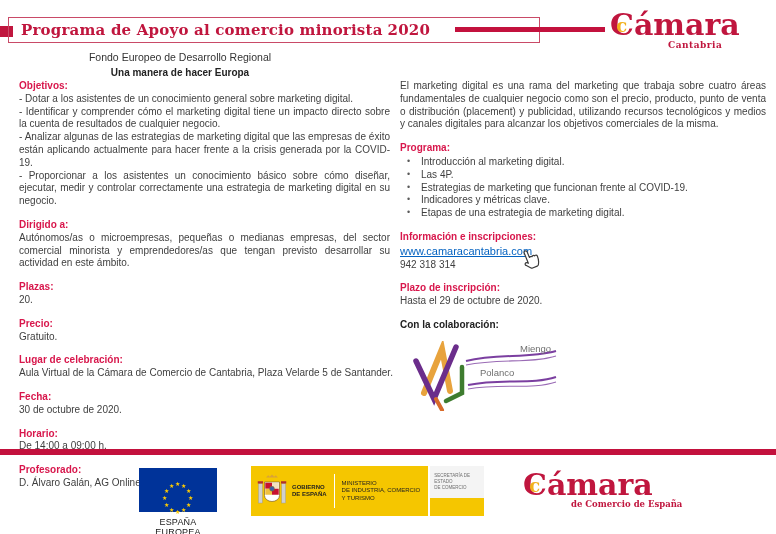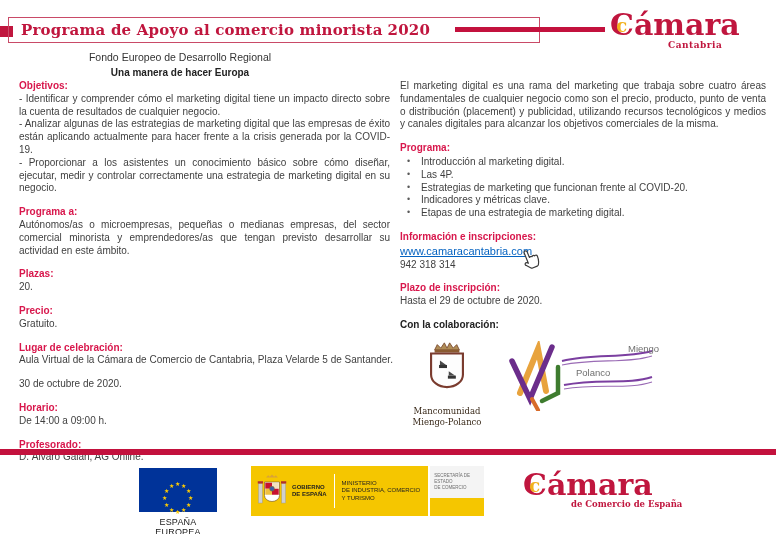--- a/index.html
+++ b/index.html
@@ -46,21 +46,21 @@
   .hand-icon{position:absolute;left:118px;top:3px;width:26px;height:26px;transform:rotate(-22deg);}
   .phone{font-size:10px;color:#3f3f3f;}
 
   .logos-row{display:flex;align-items:flex-start;margin-top:9px;margin-left:8px;gap:18px;}
   .crest-wrap{width:78px;text-align:center;}
   .crest-caption{font-family:"DejaVu Serif","Liberation Serif",serif;font-size:8.5px;color:#3a2a1a;
                  margin-top:6px;line-height:1.3;}
   .crest-caption span{display:block;}
   .adl-wrap{position:relative;width:150px;height:70px;}
   .adl-wrap .mp{position:absolute;font-size:9.5px;color:#6f6f6f;}
-  .adl-wrap .mp1{left:84px;top:2px;padding-left:40px;}
+  .adl-wrap .mp1{left:72px;top:2px;padding-left:40px;}
   .adl-wrap .mp2{left:72px;top:26px;}
 
   
   .separator{position:absolute;left:0;top:449px;width:776px;height:6px;background:#c3113d;}
 
   .eu-block{position:absolute;left:136px;top:468px;width:84px;}
   .eu-flag{position:relative;width:78px;height:44px;background:#003399;margin:0 auto;}
   .eu-star{position:absolute;width:6px;height:6px;}
   .eu-star::before{content:"★";color:#ffcc00;font-size:6px;line-height:6px;}
   .eu-label{font-size:9px;color:#1a1a1a;text-align:center;margin-top:5px;letter-spacing:.2px;}
@@ -102,41 +102,43 @@
   </div>
 
   <div class="subtitles">
     <div class="subtitle1">Fondo Europeo de Desarrollo Regional</div>
     <div class="subtitle2">Una manera de hacer Europa</div>
   </div>
 
   <section class="col left">
     <div class="sec">
       <h3 class="sec-h">Objetivos:</h3>
+      <p>- Dotar a los asistentes de un conocimiento general sobre marketing digital.</p>
       <p>- Identificar y comprender cómo el marketing digital tiene un impacto directo sobre la cuenta de resultados de cualquier negocio.</p>
       <p>- Analizar algunas de las estrategias de marketing digital que las empresas de éxito están aplicando actualmente para hacer frente a la crisis generada por la COVID-19.</p>
       <p>- Proporcionar a los asistentes un conocimiento básico sobre cómo diseñar, ejecutar, medir y controlar correctamente una estrategia de marketing digital en su negocio.</p>
     </div>
     <div class="sec">
-      <h3 class="sec-h">Programa a:</h3>
+      <h3 class="sec-h">Dirigido a:</h3>
       <p>Autónomos/as o microempresas, pequeñas o medianas empresas, del sector comercial minorista y emprendedores/as que tengan previsto desarrollar su actividad en este ámbito.</p>
     </div>
     <div class="sec">
       <h3 class="sec-h">Plazas:</h3>
       <p>20.</p>
     </div>
     <div class="sec">
       <h3 class="sec-h">Precio:</h3>
       <p>Gratuito.</p>
     </div>
     <div class="sec">
       <h3 class="sec-h">Lugar de celebración:</h3>
       <p class="nowrap">Aula Virtual de la Cámara de Comercio de Cantabria, Plaza Velarde 5 de Santander.</p>
     </div>
     <div class="sec">
+      <h3 class="sec-h">Fecha:</h3>
       <p>30 de octubre de 2020.</p>
     </div>
     <div class="sec">
       <h3 class="sec-h">Horario:</h3>
       <p>De 14:00 a 09:00 h.</p>
     </div>
     <div class="sec">
       <h3 class="sec-h">Profesorado:</h3>
       <p>D. Álvaro Galán, AG Online.</p>
     </div>
@@ -144,21 +146,21 @@
 
   <section class="col right">
     <div class="sec">
       <p>El marketing digital es una rama del marketing que trabaja sobre cuatro áreas fundamentales de cualquier negocio como son el precio, producto, punto de venta o distribución (placement) y publicidad, utilizando recursos tecnológicos y medios y canales digitales para alcanzar los objetivos comerciales de la misma.</p>
     </div>
     <div class="sec">
       <h3 class="sec-h">Programa:</h3>
       <ul class="prog">
         <li>Introducción al marketing digital.</li>
         <li>Las 4P.</li>
-        <li>Estrategias de marketing que funcionan frente al COVID-20.</li>
+        <li>Estrategias de marketing que funcionan frente al COVID-19.</li>
         <li>Indicadores y métricas clave.</li>
         <li>Etapas de una estrategia de marketing digital.</li>
       </ul>
     </div>
     <div class="sec">
       <h3 class="sec-h">Información e inscripciones:</h3>
       <div class="linkrow">
         <a href="#" class="site-link">www.camaracantabria.com</a>
         <span class="hand-icon">
           <svg viewBox="0 0 24 24" width="26" height="26">
@@ -168,35 +170,20 @@
       </div>
       <div class="phone">942 318 314</div>
     </div>
     <div class="sec">
       <h3 class="sec-h">Plazo de inscripción:</h3>
       <p>Hasta el 29 de octubre de 2020.</p>
     </div>
     <div class="sec">
       <h4 class="sec-h-dark">Con la colaboración:</h4>
       <div class="logos-row">
-        <div class="crest-wrap">
-          <svg viewBox="0 0 52 62" width="46" height="55">
-            <path d="M12 10 l3 -6 4 4 4 -6 3 6 3 -6 4 6 4 -4 3 6 z" fill="#b08d57" stroke="#7a4a2e" stroke-width="1"></path>
-            <rect x="12" y="10" width="28" height="3" fill="#8a5a30"></rect>
-            <path d="M8 14 h36 v24 a18 14 0 0 1 -36 0 z" fill="#fdfdfd" stroke="#7a3b2e" stroke-width="2.4"></path>
-            <path d="M18 22 l7 5 h-7 z" fill="#4a4a4a"></path>
-            <rect x="17" y="27" width="9" height="3.5" fill="#333333"></rect>
-            <path d="M28 34 l7 5 h-7 z" fill="#4a4a4a"></path>
-            <rect x="27" y="39" width="9" height="3.5" fill="#333333"></rect>
-          </svg>
-          <div class="crest-caption">
-            <span>Mancomunidad</span>
-            <span>Miengo-Polanco</span>
-          </div>
-        </div>
         <div class="adl-wrap">
           <svg viewBox="0 0 150 70" width="150" height="70">
             <path d="M16 52 L34 8 L42 50" stroke="#e8a33d" stroke-width="6" fill="none" stroke-linecap="round"></path>
             <path d="M8 20 L26 58 L48 6" stroke="#6b2d8b" stroke-width="5.5" fill="none" stroke-linecap="round"></path>
             <path d="M54 26 L54 52 L38 60" stroke="#3e7c2f" stroke-width="4.5" fill="none" stroke-linecap="round"></path>
             <path d="M28 58 L34 69" stroke="#d86b2a" stroke-width="4" stroke-linecap="round"></path>
             <path d="M58 20 C 90 12 120 18 148 10" stroke="#7b3fa0" stroke-width="2" fill="none"></path>
             <path d="M58 24 C 92 17 122 23 148 15" stroke="#9a6bb5" stroke-width="1.2" fill="none"></path>
             <path d="M60 44 C 94 37 124 44 148 36" stroke="#7b3fa0" stroke-width="2" fill="none"></path>
             <path d="M60 48 C 94 42 124 49 148 41" stroke="#9a6bb5" stroke-width="1.2" fill="none"></path>

